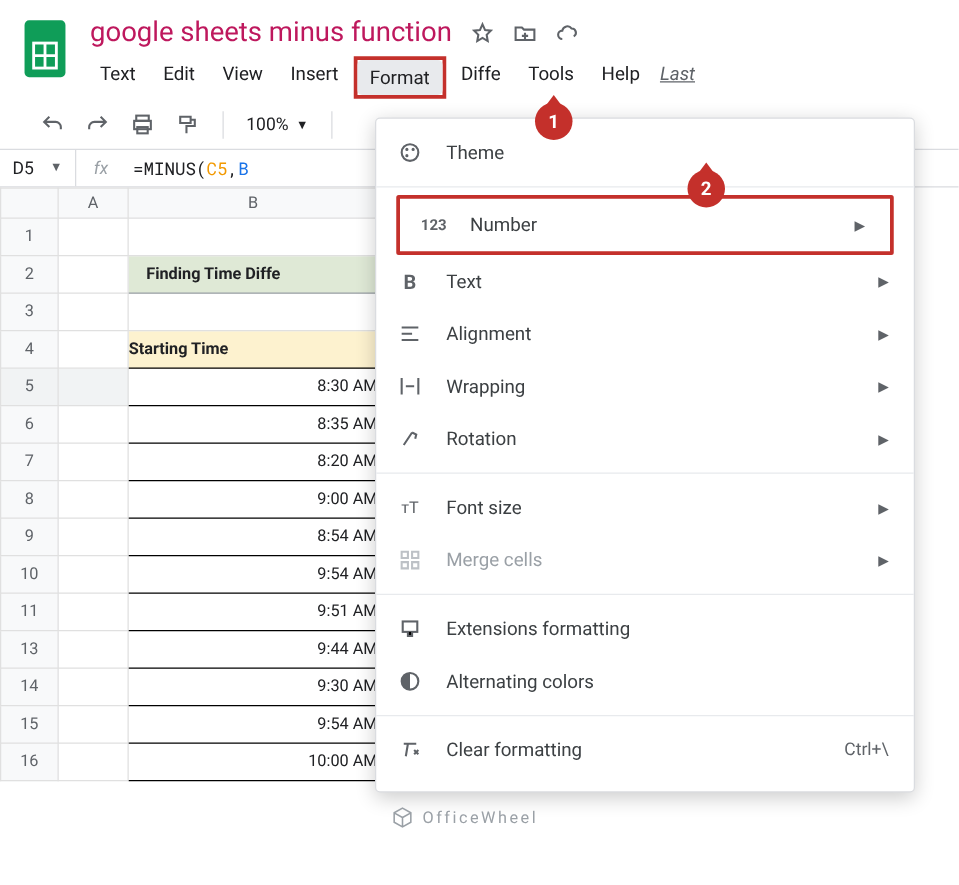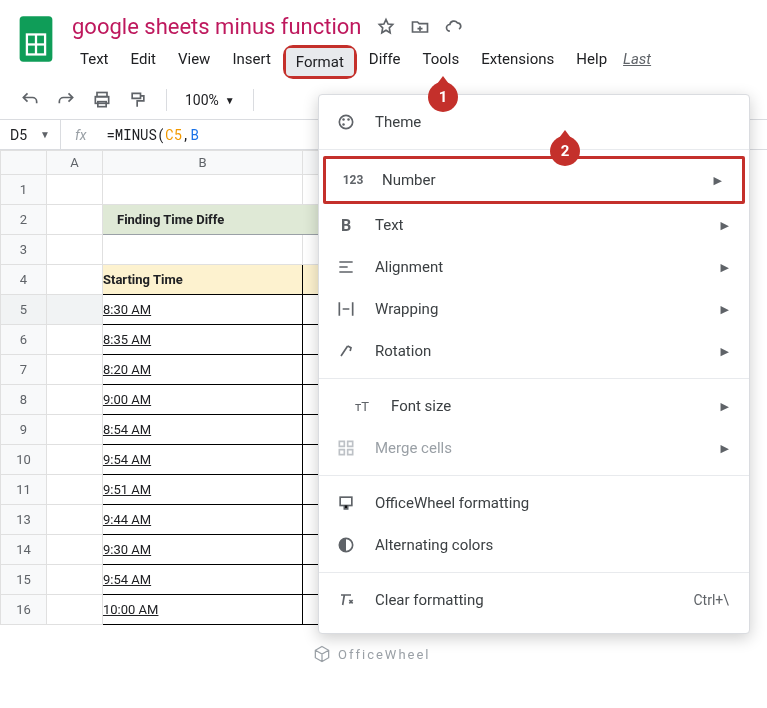--- a/index.html
+++ b/index.html
@@ -54,21 +54,21 @@
   }
   .menubar .last {
     padding: 5px 4px;
     text-decoration: underline;
     color: #5f6368;
     font-style: italic;
   }
   .format-wrap {
     position: relative;
     border: 3px solid #c4302b;
-    border-radius: 10px;
+    border-radius: 0;
   }
   .callout {
     position: absolute;
     width: 30px; height: 30px;
     background: #c4302b;
     color: #fff;
     border-radius: 50%;
     display:flex; align-items:center; justify-content:center;
     font-weight: bold;
     font-size: 15px;
@@ -83,21 +83,21 @@
     border-right:6px solid transparent;
     border-bottom:8px solid #c4302b;
   }
   .c1 { top: 82px; left: 428px; }
   .c2 { top: 136px; left: 550px; }
   
   .toolbar {
     display:flex;
     align-items:center;
     gap: 18px;
-    padding: 10px 20px 8px 20px;
+    padding: 10px 20px 8px 32px;
     border-bottom: 1px solid #dadce0;
     color:#5f6368;
   }
   .tb-group { display:flex; gap:16px; align-items:center; }
   .tb-btn { width:20px; height:20px; display:inline-flex; align-items:center; justify-content:center; }
   .divider { width:1px; height:22px; background:#dadce0; }
   .zoom { font-size:14px; color:#202124; display:flex; align-items:center; gap:6px;}
   
   .formula-row {
     display:flex;
@@ -147,34 +147,33 @@
     border: 1px solid #9aa0a6 !important;
   }
   .cell-header {
     background:#fdf2cf !important;
     font-weight:bold;
     text-align:left;
     font-size:15px;
     border:1px solid #000 !important;
   }
   .cell-data {
-    text-align:left;
+    text-align:right;
     font-size:14px;
     border:1px solid #000 !important;
-    text-decoration:underline;
   }
   .grid th.row5, .grid td.row5bg {
     background:#f1f3f4;
   }
   .rowhead.row5 { background:#e8eaed; }
   
   .menu {
     position: absolute;
     top: 94px;
-    left: 318px;
+    left: 300px;
     width: 432px;
     background: #fff;
     border: 1px solid #dadce0;
     border-radius: 4px;
     box-shadow: 0 4px 16px rgba(0,0,0,0.2);
     padding: 6px 0 12px 0;
     z-index: 20;
   }
   .menu-item {
     display:flex;
@@ -192,21 +191,21 @@
     color:#5f6368;
   }
   .menu-item .mi-label { flex:1; }
   .menu-item .mi-arrow { color:#5f6368; font-size:11px; }
   .menu-item .mi-short { color:#5f6368; font-size:14px;text-align:center;}
   .menu-item.disabled { color:#9aa0a6; }
   .menu-item.disabled .mi-icon { color:#bdc1c6; }
   .menu-sep { height:1px; background:#e8eaed; margin: 6px 0; }
   .menu-highlight {
     border: 3px solid #c4302b;
-    margin: 0 4px;
+    margin: 0 16px;
     border-radius:2px;
   }
   .watermark {
     position:absolute;
     left: 312px; top: 644px;
     display:flex; align-items:center; gap:6px;
     color:#9aa0a6;
     font-size:13px;
     letter-spacing: 2px;
     z-index:40;
@@ -250,21 +249,20 @@
     <div class="menubar">
       <div class="item">Text</div>
       <div class="item">Edit</div>
       <div class="item">View</div>
       <div class="item">Insert</div>
       <span class="format-wrap">
         <div class="item active">Format</div>
       </span>
       <div class="item">Diffe</div>
       <div class="item">Tools</div>
-      <div class="item">Extensions</div>
       <div class="item">Help</div>
       <div class="last">Last</div>
     </div>
   </div>
 </div>
 
 <div class="callout c1">1</div>
 <div class="callout c2">2</div>
 
 <div class="toolbar">
@@ -460,42 +458,42 @@
     <span class="mi-icon">
         <svg viewBox="0 0 24 24" width="20" height="20">
           <path fill="none" stroke="#5f6368" stroke-width="2" d="M6 18l8-12M14 6l4 2-1 4"></path>
         </svg>
       </span>
     <span class="mi-label">Rotation</span>
     <span class="mi-arrow">▶</span>
   </div>
   <div class="menu-sep"></div>
   <div class="menu-item">
-    <span class="mi-icon" style="font-size:13px;margin-left:16px;">тT</span>
+    <span class="mi-icon" style="font-size:13px;">тT</span>
     <span class="mi-label">Font size</span>
     <span class="mi-arrow">▶</span>
   </div>
   <div class="menu-item disabled">
     <span class="mi-icon">
         <svg viewBox="0 0 24 24" width="20" height="20">
           <path fill="none" stroke="#bdc1c6" stroke-width="2" d="M4 4h6v6H4zM14 4h6v6h-6zM4 14h6v6H4zM14 14h6v6h-6z"></path>
         </svg>
       </span>
     <span class="mi-label">Merge cells</span>
     <span class="mi-arrow">▶</span>
   </div>
   <div class="menu-sep"></div>
   <div class="menu-item">
     <span class="mi-icon">
         <svg viewBox="0 0 24 24" width="20" height="20">
           <rect x="5" y="5" width="14" height="10" fill="none" stroke="#5f6368" stroke-width="2"></rect>
           <path stroke="#5f6368" stroke-width="2" d="M10 15v4h4v-4"></path>
         </svg>
       </span>
-    <span class="mi-label">OfficeWheel formatting</span>
+    <span class="mi-label">Extensions formatting</span>
   </div>
   <div class="menu-item">
     <span class="mi-icon">
         <svg viewBox="0 0 24 24" width="20" height="20">
           <path fill="#5f6368" d="M12 4a8 8 0 000 16z"></path>
           <circle cx="12" cy="12" r="8" fill="none" stroke="#5f6368" stroke-width="2"></circle>
         </svg>
       </span>
     <span class="mi-label">Alternating colors</span>
   </div>

